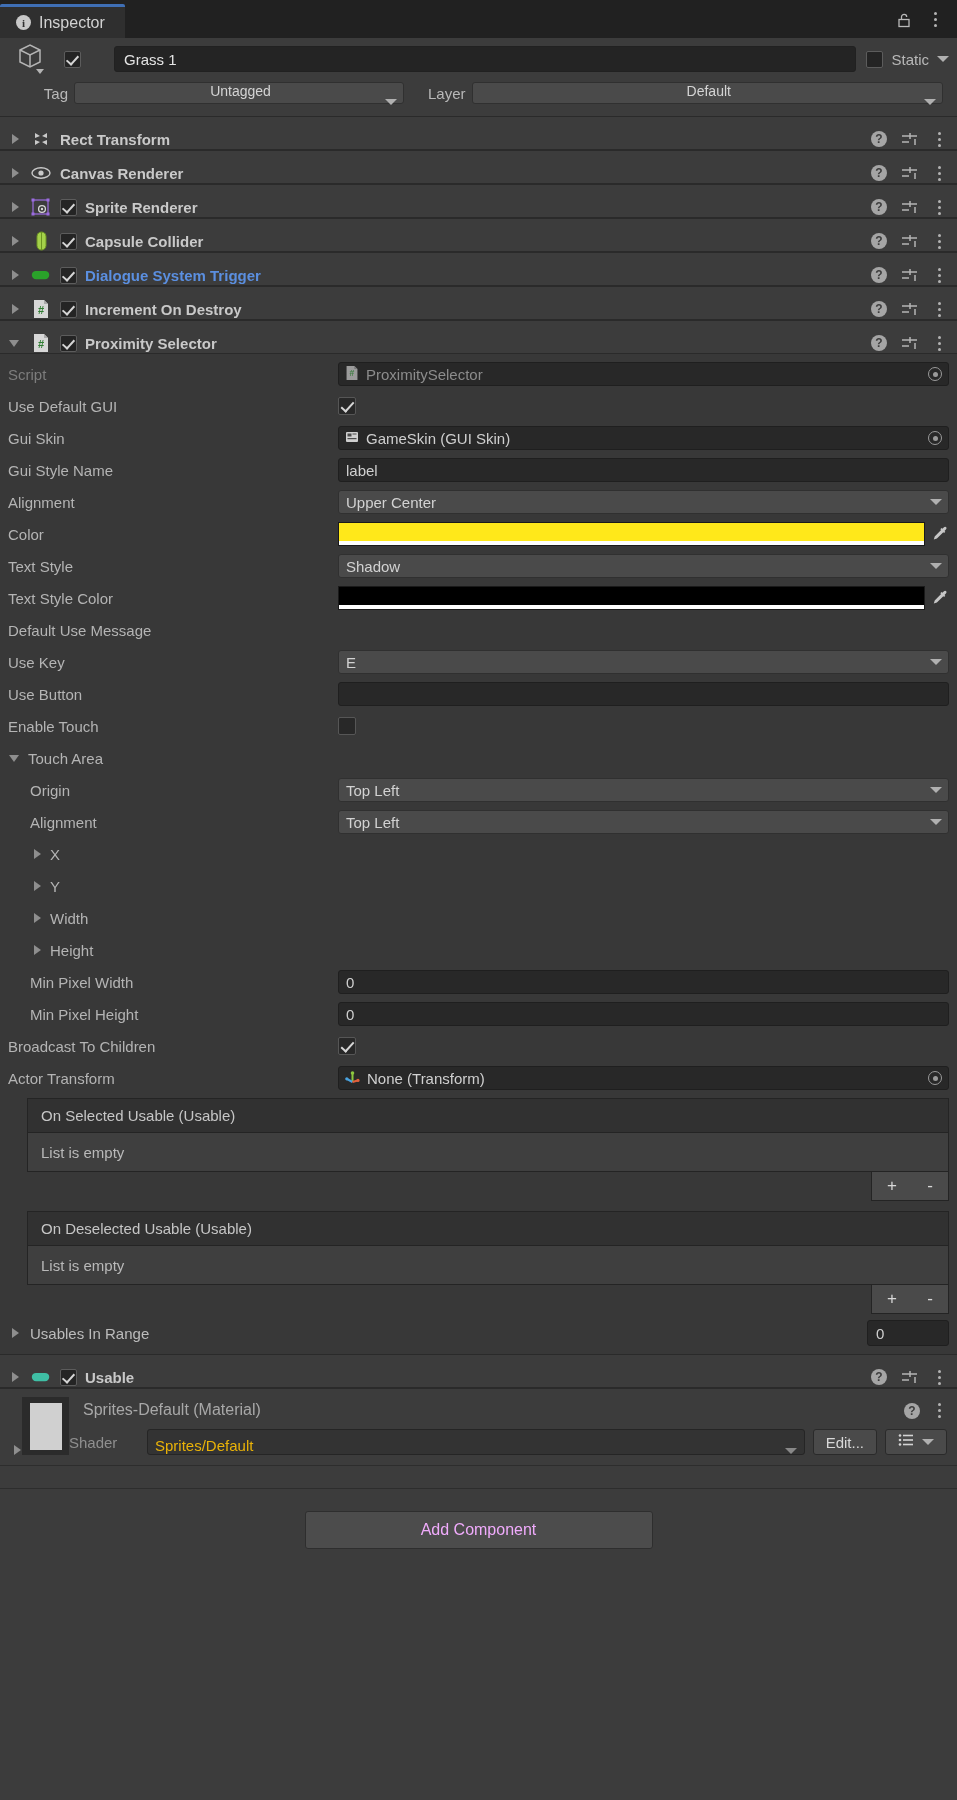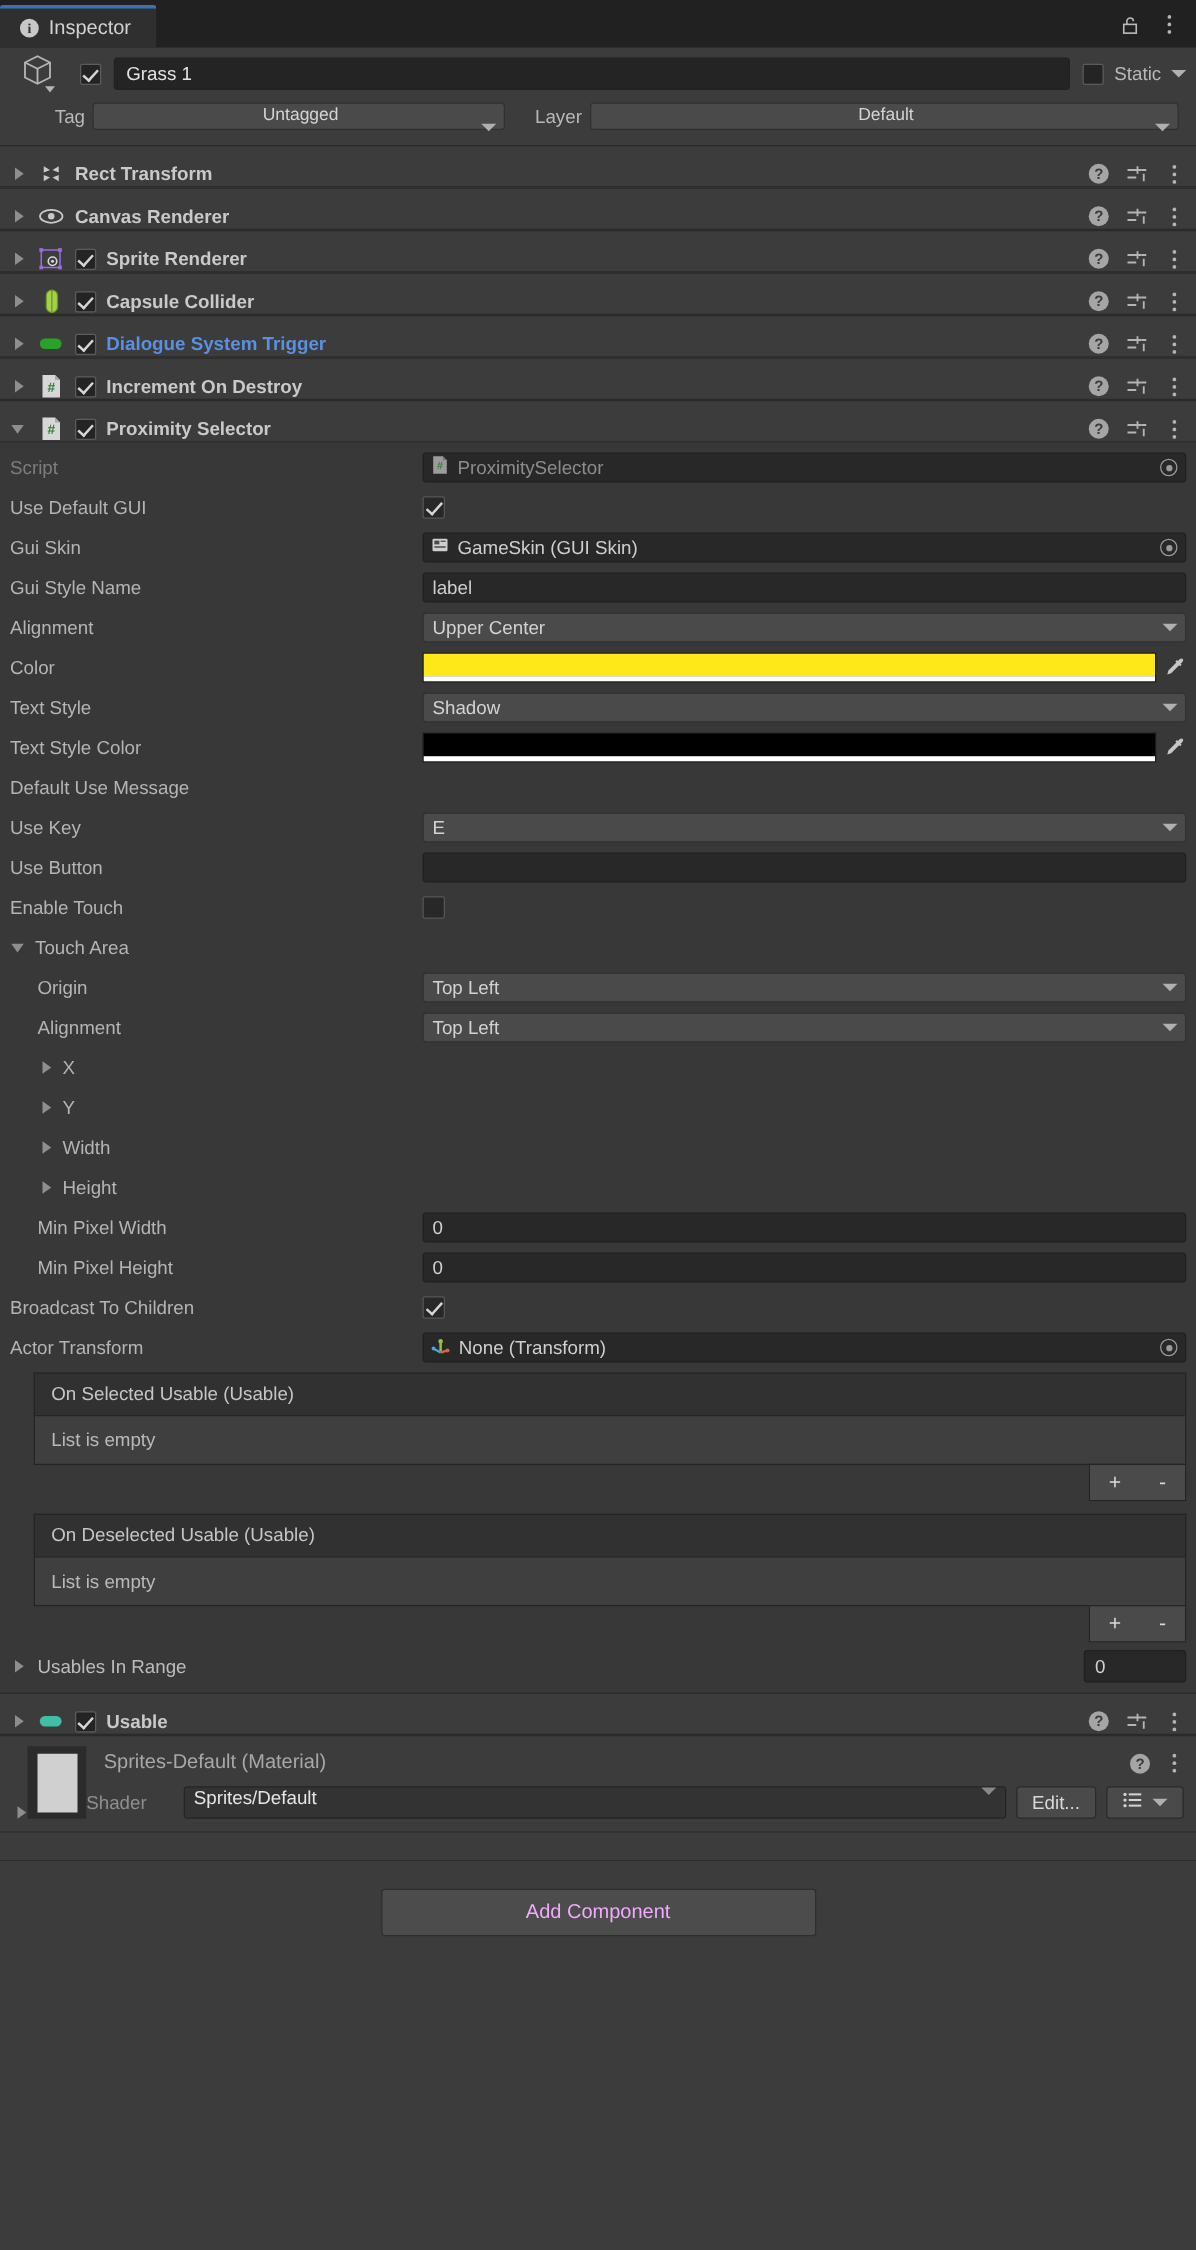--- a/index.html
+++ b/index.html
@@ -39,21 +39,21 @@
   .cb {
     width: 17px; height: 17px; background:#242424; border:1px solid #5c5c5c;
     border-radius:2px; flex:none; position:relative;
   }
   .cb.checked::after {
     content:""; position:absolute; left:4px; top:1px; width:5px; height:10px;
     border:solid #d6d6d6; border-width:0 2px 2px 0; transform: rotate(42deg);
   }
   .name-field {
     flex:1; height:26px; background:#242424; border:1px solid #212121; border-radius:3px;
-    display:flex; align-items:center; padding:0 9px; font-size:15px; color:#e4e4e4;
+    display:flex; align-items:center; padding:0 9px; font-size:15px; color:#e4e4e4;margin-left:23px;
   }
   .static-box { display:flex; align-items:center; gap:8px; flex:none; }
   .static-label { font-size:15px; color:#b8b8b8; }
   .caret-dn { width:0;height:0;border-left:6px solid transparent;border-right:6px solid transparent;border-top:6px solid #b0b0b0; }
   .go-row2 { display:flex; align-items:center; gap:6px; height:26px; margin-top:6px; }
   .small-label { font-size:15px; color:#b8b8b8; }
   .popup {
     height:22px; background:#4a4a4a; border:1px solid #303030; border-radius:3px;
     display:flex; align-items:center; padding:0 6px 0 9px; font-size:14px; color:#d4d4d4;flex-direction:column;
   }
@@ -154,21 +154,21 @@
   .mat-block { background:#3c3c3c; border-top:1px solid #2a2a2a; padding: 8px 10px 10px 8px; position:relative; }
   .mat-row1 { display:flex; align-items:flex-start; gap:14px; }
   .mat-thumb { width:47px; height:58px; background:#2b2b2b; display:flex; align-items:center; justify-content:center; flex:none; margin-left:14px;}
   .mat-thumb i { width:32px; height:47px; background:#d0d0d0; display:block; }
   .mat-title { font-size:16px; color:#a8a8a8; padding-top:4px; }
   .mat-right { margin-left:auto; display:flex; align-items:center; gap:12px; padding-top:4px;}
   .mat-row2 { display:flex; align-items:center; gap:8px; margin-top:-26px; padding-left:61px;}
   .shader-lbl { font-size:15px; color:#8f8f8f; width:70px; }
   .shader-field {
     flex:1; height:26px; background:#333333; border:1px solid #252525; border-radius:3px;
-    display:flex; align-items:flex-start; padding:0 7px; font-size:15px; color:#e5e5e5;
+    display:flex; align-items:flex-end; padding:0 7px; font-size:15px; color:#eab308;
   }
   .shader-field .caret-dn { margin-left:auto; border-top-color:#888; }
   .btn-edit {
     height:26px; background:#4a4a4a; border:1px solid #2a2a2a; border-radius:3px;
     display:flex;align-items:center;padding:0 12px;font-size:15px;color:#d8d8d8; flex:none;
   }
   .btn-list {
     height:26px; width:62px; background:#4a4a4a; border:1px solid #2a2a2a; border-radius:3px;
     display:flex;align-items:center;justify-content:center;gap:7px; flex:none;
   }

